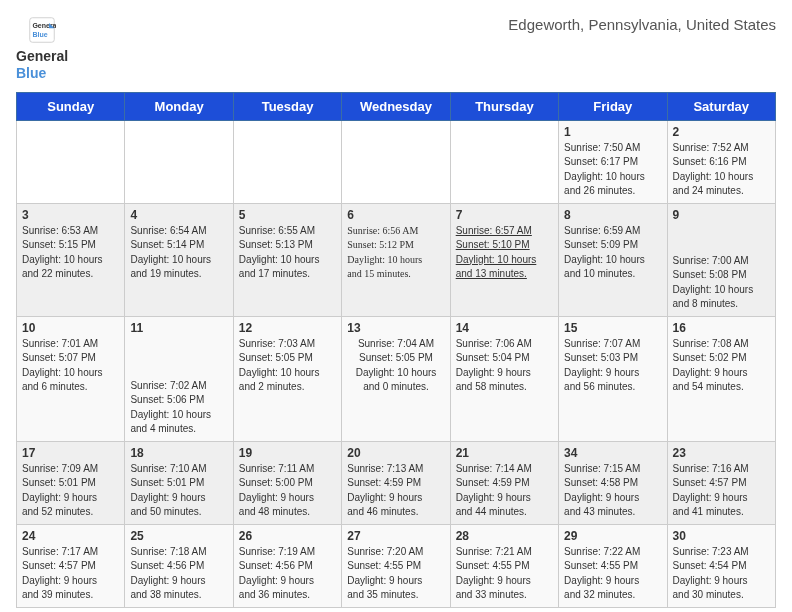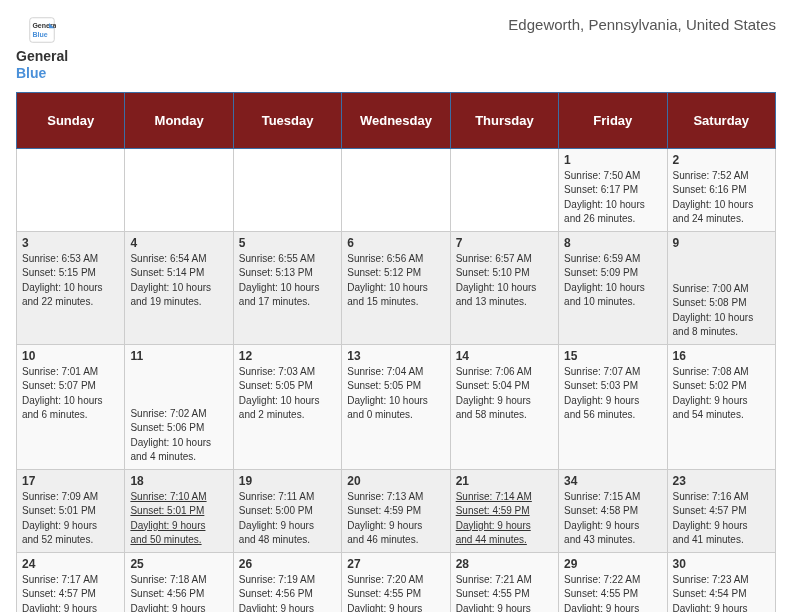--- a/index.html
+++ b/index.html
@@ -45,24 +45,24 @@
     }
     .location {
       font-size: 15px;
       color: #555;
     }
     .calendar {
       width: 100%;
       border-collapse: collapse;
     }
     .calendar th {
-      background-color: #7f1d1d;
+      background-color: #1d4ed8;
       color: #fff;
       text-align: center;
-      padding: 20px 4px;
+      padding: 6px 4px;
       font-size: 13px;
       border: 1px solid #3a6da5;
     }
     .calendar td {
       border: 1px solid #ccc;
       vertical-align: top;
       padding: 4px 5px;
       font-size: 10.5px;
       color: #333;
       width: calc(100% / 7);
@@ -162,28 +162,28 @@
         </td>
         <td>
           <span class="day-num">5</span>
           <div class="day-info" style="white-space: pre-line;">Sunrise: 6:55 AM
 Sunset: 5:13 PM
 Daylight: 10 hours
 and 17 minutes.</div>
         </td>
         <td>
           <span class="day-num">6</span>
-          <div class="day-info" style="white-space: pre-line;">Sunrise: 6:56 AM
+          <div class="day-info" style="white-space: pre-line; font-family: Liberation Serif, serif;">Sunrise: 6:56 AM
 Sunset: 5:12 PM
 Daylight: 10 hours
 and 15 minutes.</div>
         </td>
         <td>
           <span class="day-num">7</span>
-          <div class="day-info" style="white-space: pre-line;">Sunrise: 6:57 AM
+          <div class="day-info" style="white-space: pre-line; text-decoration: underline;">Sunrise: 6:57 AM
 Sunset: 5:10 PM
 Daylight: 10 hours
 and 13 minutes.</div>
         </td>
         <td>
           <span class="day-num">8</span>
           <div class="day-info" style="white-space: pre-line;">Sunrise: 6:59 AM
 Sunset: 5:09 PM
 Daylight: 10 hours
 and 10 minutes.</div>
@@ -213,21 +213,21 @@
         </td>
         <td>
           <span class="day-num">12</span>
           <div class="day-info" style="white-space: pre-line;">Sunrise: 7:03 AM
 Sunset: 5:05 PM
 Daylight: 10 hours
 and 2 minutes.</div>
         </td>
         <td>
           <span class="day-num">13</span>
-          <div class="day-info" style="white-space: pre-line;">Sunrise: 7:04 AM
+          <div class="day-info" style="white-space: pre-line; text-align: center;">Sunrise: 7:04 AM
 Sunset: 5:05 PM
 Daylight: 10 hours
 and 0 minutes.</div>
         </td>
         <td>
           <span class="day-num">14</span>
           <div class="day-info" style="white-space: pre-line;">Sunrise: 7:06 AM
 Sunset: 5:04 PM
 Daylight: 9 hours
 and 58 minutes.</div>
@@ -250,42 +250,42 @@
       <tr>
         <td>
           <span class="day-num">17</span>
           <div class="day-info" style="white-space: pre-line;">Sunrise: 7:09 AM
 Sunset: 5:01 PM
 Daylight: 9 hours
 and 52 minutes.</div>
         </td>
         <td>
           <span class="day-num">18</span>
-          <div class="day-info" style="white-space: pre-line; text-decoration: underline;">Sunrise: 7:10 AM
+          <div class="day-info" style="white-space: pre-line;">Sunrise: 7:10 AM
 Sunset: 5:01 PM
 Daylight: 9 hours
 and 50 minutes.</div>
         </td>
         <td>
           <span class="day-num">19</span>
           <div class="day-info" style="white-space: pre-line;">Sunrise: 7:11 AM
 Sunset: 5:00 PM
 Daylight: 9 hours
 and 48 minutes.</div>
         </td>
         <td>
           <span class="day-num">20</span>
           <div class="day-info" style="white-space: pre-line;">Sunrise: 7:13 AM
 Sunset: 4:59 PM
 Daylight: 9 hours
 and 46 minutes.</div>
         </td>
         <td>
           <span class="day-num">21</span>
-          <div class="day-info" style="white-space: pre-line; text-decoration: underline;">Sunrise: 7:14 AM
+          <div class="day-info" style="white-space: pre-line;">Sunrise: 7:14 AM
 Sunset: 4:59 PM
 Daylight: 9 hours
 and 44 minutes.</div>
         </td>
         <td>
           <span class="day-num">34</span>
           <div class="day-info" style="white-space: pre-line;">Sunrise: 7:15 AM
 Sunset: 4:58 PM
 Daylight: 9 hours
 and 43 minutes.</div>

